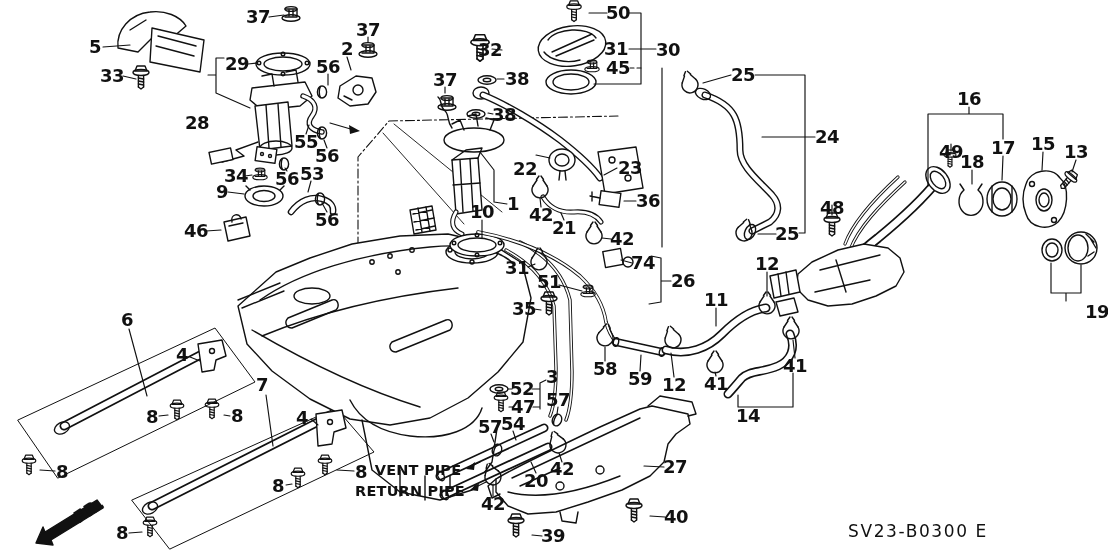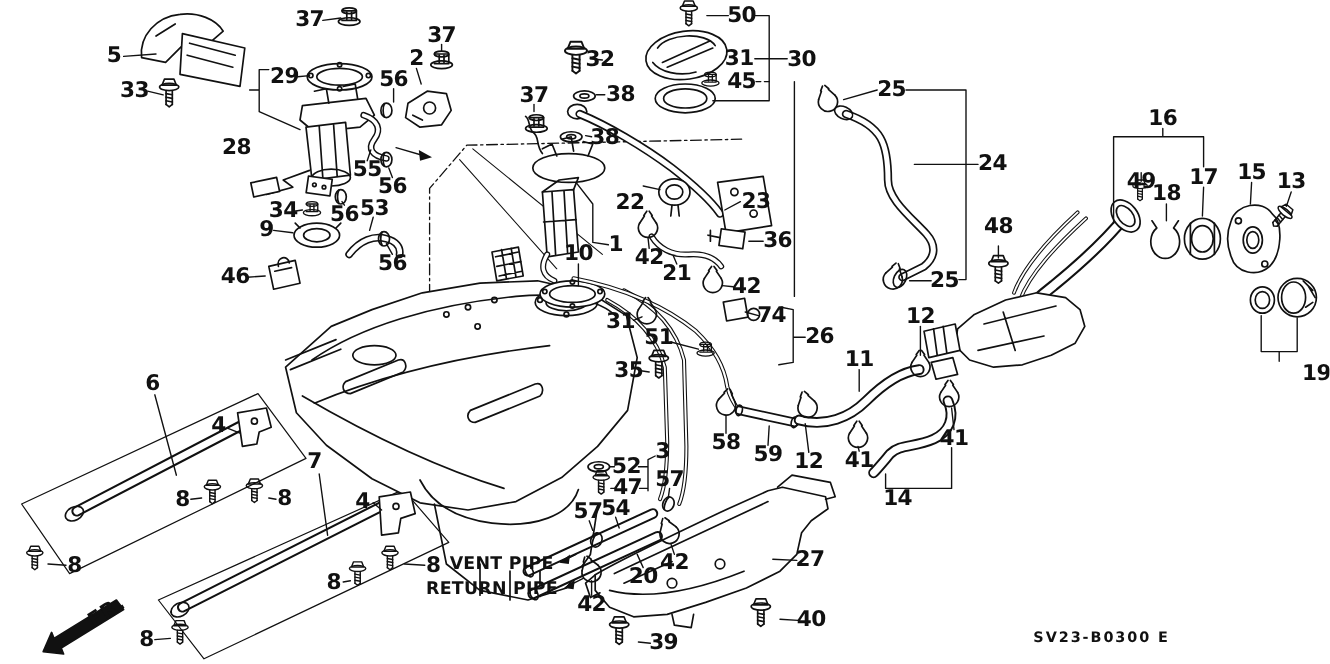--- a/index.html
+++ b/index.html
@@ -4,21 +4,21 @@
 <style>
   html,body{margin:0;padding:0;background:#fff;}
   .stage{position:relative;width:1108px;height:553px;background:#ffffff;overflow:hidden;
          font-family:"DejaVu Sans","Liberation Sans",sans-serif;color:#111;}
   svg.art{position:absolute;left:0;top:0;}
   .plabel{position:absolute;transform:translate(-50%,-50%);font-weight:700;font-size:18px;
           letter-spacing:-0.5px;white-space:nowrap;line-height:1;}
   .note{position:absolute;transform:translate(-50%,-50%);font-weight:700;font-size:14.5px;
         letter-spacing:0.2px;white-space:nowrap;line-height:1;}
   .code{position:absolute;left:918px;top:531px;transform:translate(-50%,-50%);
-        font-weight:700;font-size:12px;letter-spacing:1.6px;white-space:nowrap;}
+        font-weight:400;font-size:17px;letter-spacing:1.6px;white-space:nowrap;}
   .fr{position:absolute;left:89px;top:510px;transform:translate(-50%,-50%) rotate(-33deg);
       font-weight:800;font-size:17px;letter-spacing:0.5px;}
 </style>
 </head>
 <body>
 
 <div class="stage" id="stage">
 
 <svg class="art" width="1108" height="553" viewBox="0 0 1108 553">
 <defs>
@@ -435,39 +435,39 @@
     <div class="plabel" style="left: 328px; top: 67px;">56</div>
     <div class="plabel" style="left: 306px; top: 142px;">55</div>
     <div class="plabel" style="left: 327px; top: 156px;">56</div>
     <div class="plabel" style="left: 236px; top: 176px;">34</div>
     <div class="plabel" style="left: 287px; top: 179px;">56</div>
     <div class="plabel" style="left: 312px; top: 174px;">53</div>
     <div class="plabel" style="left: 222px; top: 192px;">9</div>
     <div class="plabel" style="left: 327px; top: 220px;">56</div>
     <div class="plabel" style="left: 196px; top: 231px;">46</div>
     <div class="plabel" style="left: 618px; top: 13px;">50</div>
-    <div class="plabel" style="left: 500px; top: 50px;">32</div>
+    <div class="plabel" style="left: 490px; top: 50px;">32</div>
     <div class="plabel" style="left: 616px; top: 49px;">31</div>
     <div class="plabel" style="left: 668px; top: 50px;">30</div>
     <div class="plabel" style="left: 618px; top: 68px;">45</div>
     <div class="plabel" style="left: 517px; top: 79px;">38</div>
     <div class="plabel" style="left: 445px; top: 80px;">37</div>
     <div class="plabel" style="left: 504px; top: 115px;">38</div>
     <div class="plabel" style="left: 525px; top: 169px;">22</div>
     <div class="plabel" style="left: 630px; top: 168px;">23</div>
     <div class="plabel" style="left: 648px; top: 201px;">36</div>
     <div class="plabel" style="left: 513px; top: 204px;">1</div>
     <div class="plabel" style="left: 482px; top: 212px;">10</div>
     <div class="plabel" style="left: 541px; top: 215px;">42</div>
     <div class="plabel" style="left: 564px; top: 228px;">21</div>
     <div class="plabel" style="left: 622px; top: 239px;">42</div>
     <div class="plabel" style="left: 743px; top: 75px;">25</div>
     <div class="plabel" style="left: 827px; top: 137px;">24</div>
     <div class="plabel" style="left: 787px; top: 234px;">25</div>
-    <div class="plabel" style="left: 832px; top: 189px;">48</div>
+    <div class="plabel" style="left: 832px; top: 208px;">48</div>
     <div class="plabel" style="left: 969px; top: 99px;">16</div>
     <div class="plabel" style="left: 951px; top: 152px; text-align: center;">49</div>
     <div class="plabel" style="left: 972px; top: 162px;">18</div>
     <div class="plabel" style="left: 1003px; top: 148px;">17</div>
     <div class="plabel" style="left: 1043px; top: 144px;">15</div>
     <div class="plabel" style="left: 1076px; top: 152px;">13</div>
     <div class="plabel" style="left: 1068px; top: 312px; margin-left: 29px;">19</div>
     <div class="plabel" style="left: 517px; top: 268px;">31</div>
     <div class="plabel" style="left: 549px; top: 282px;">51</div>
     <div class="plabel" style="left: 643px; top: 263px;">74</div>

